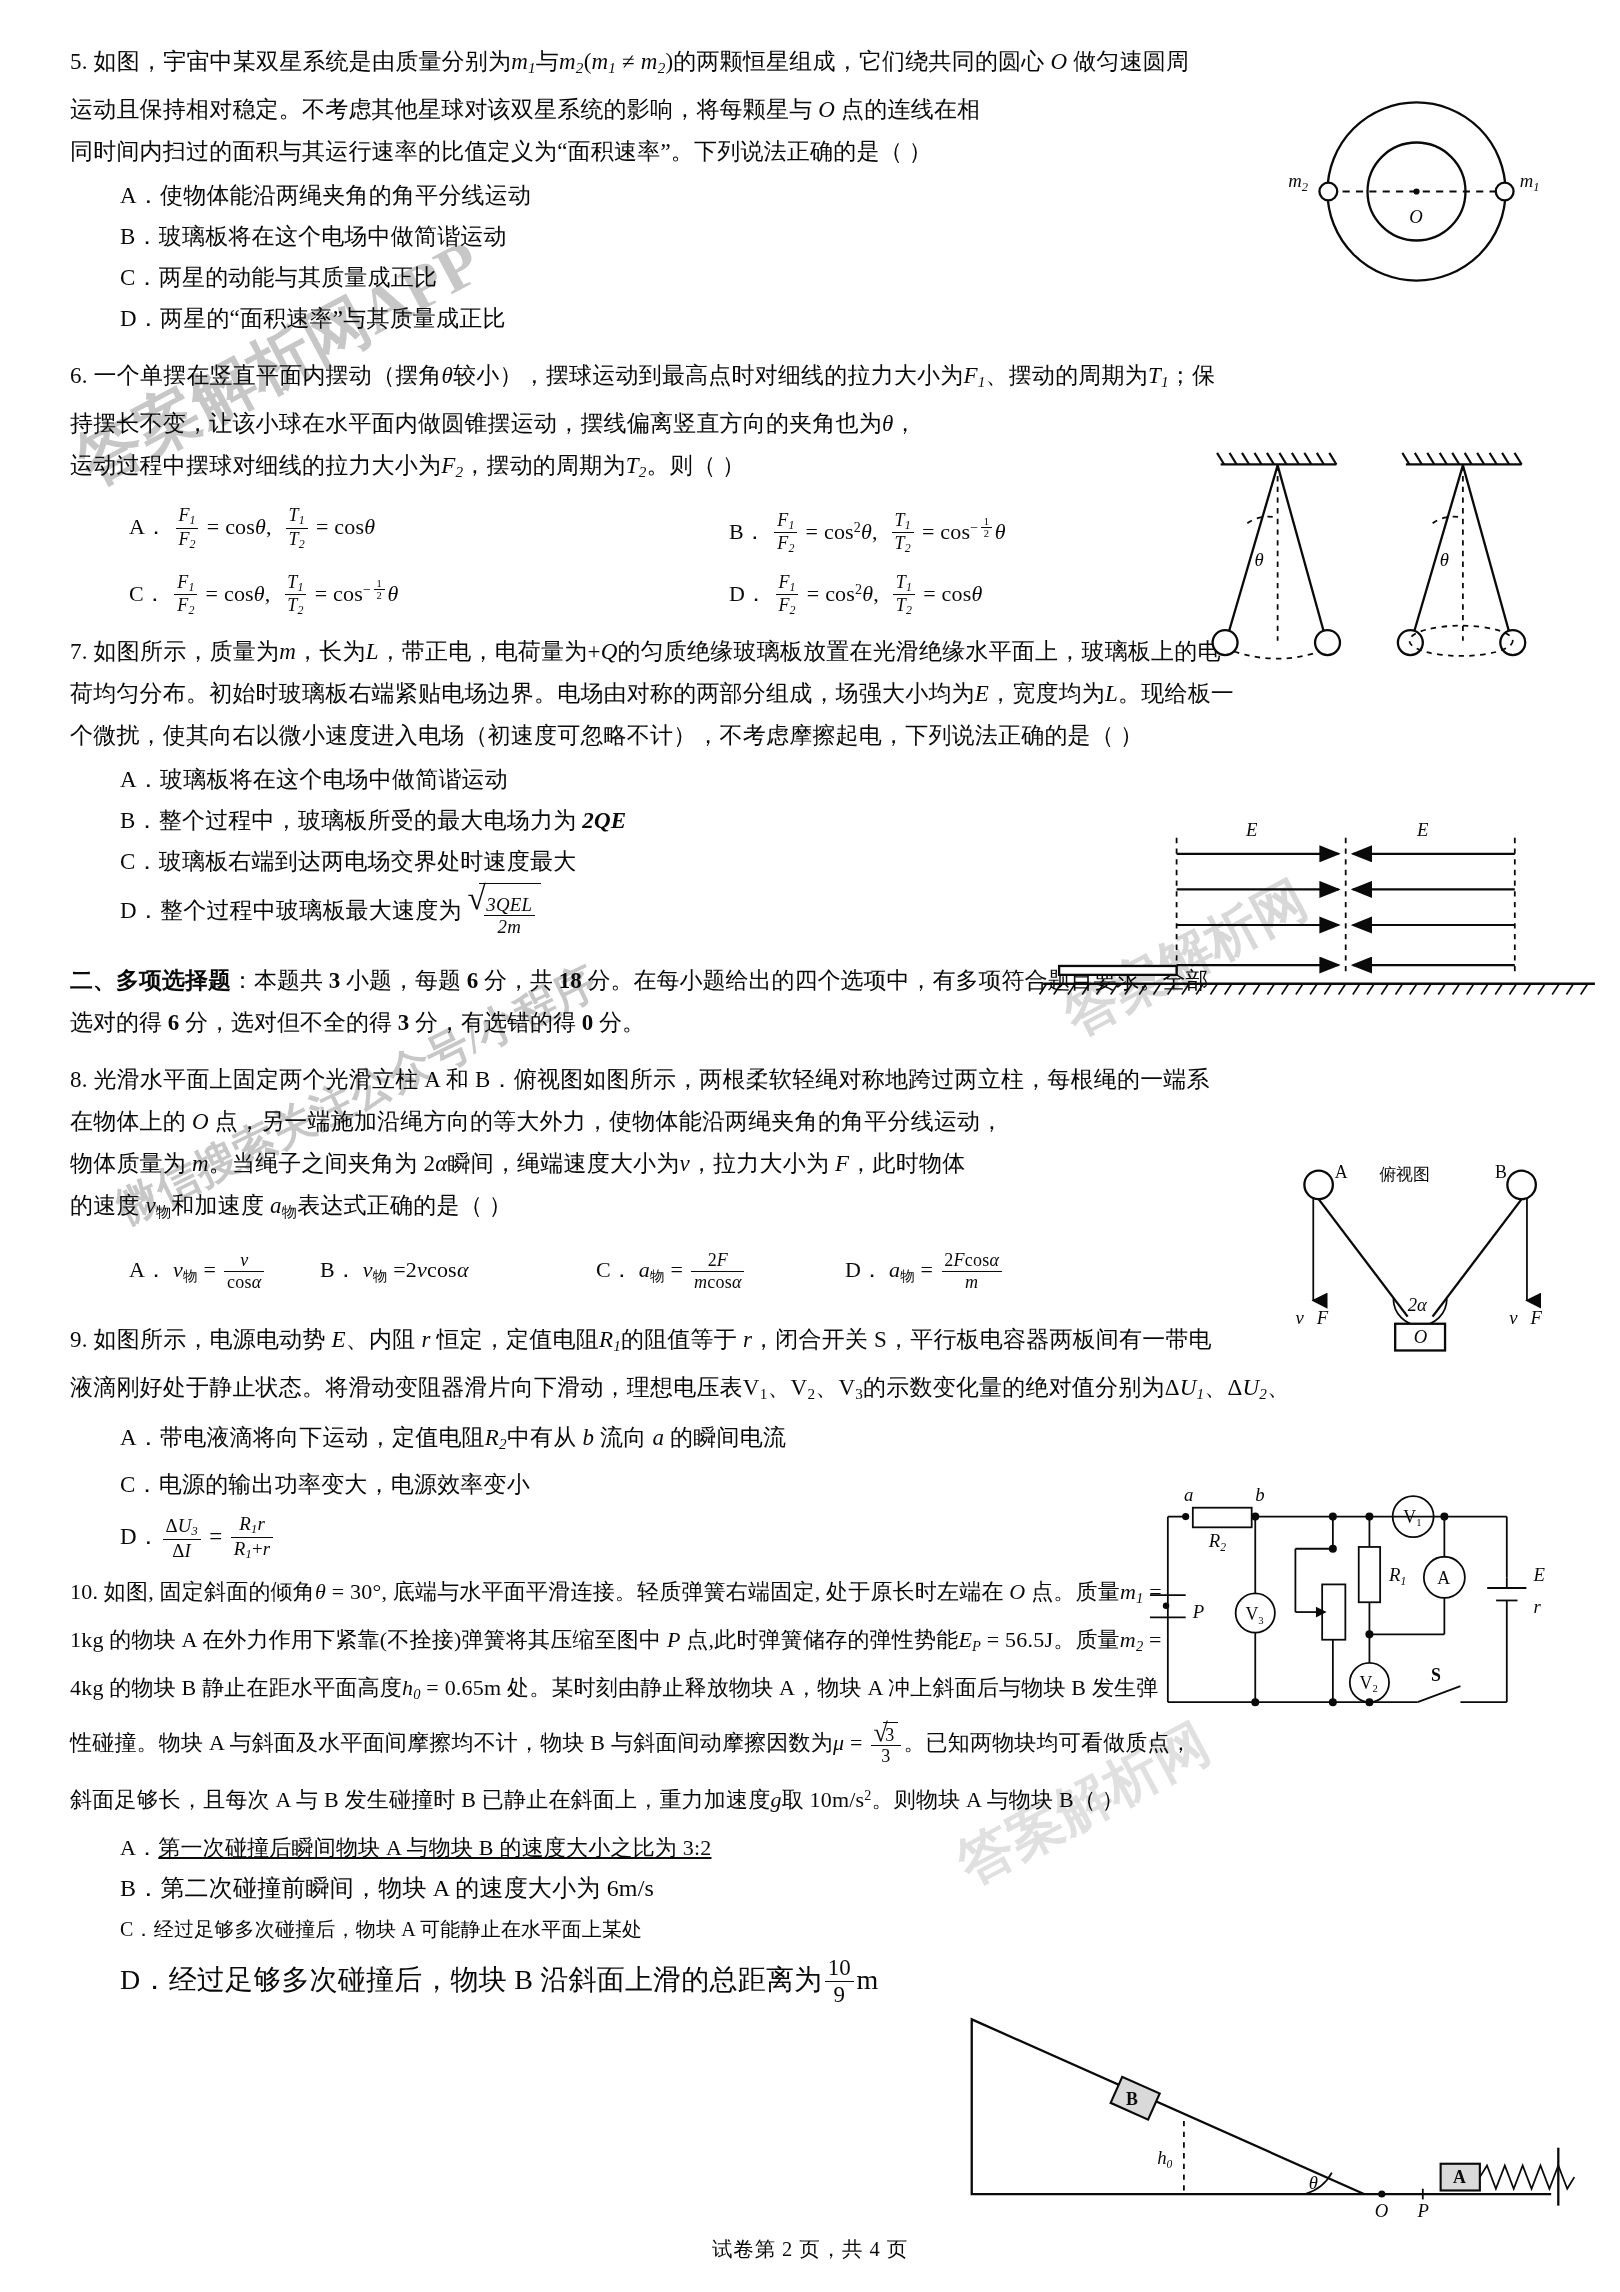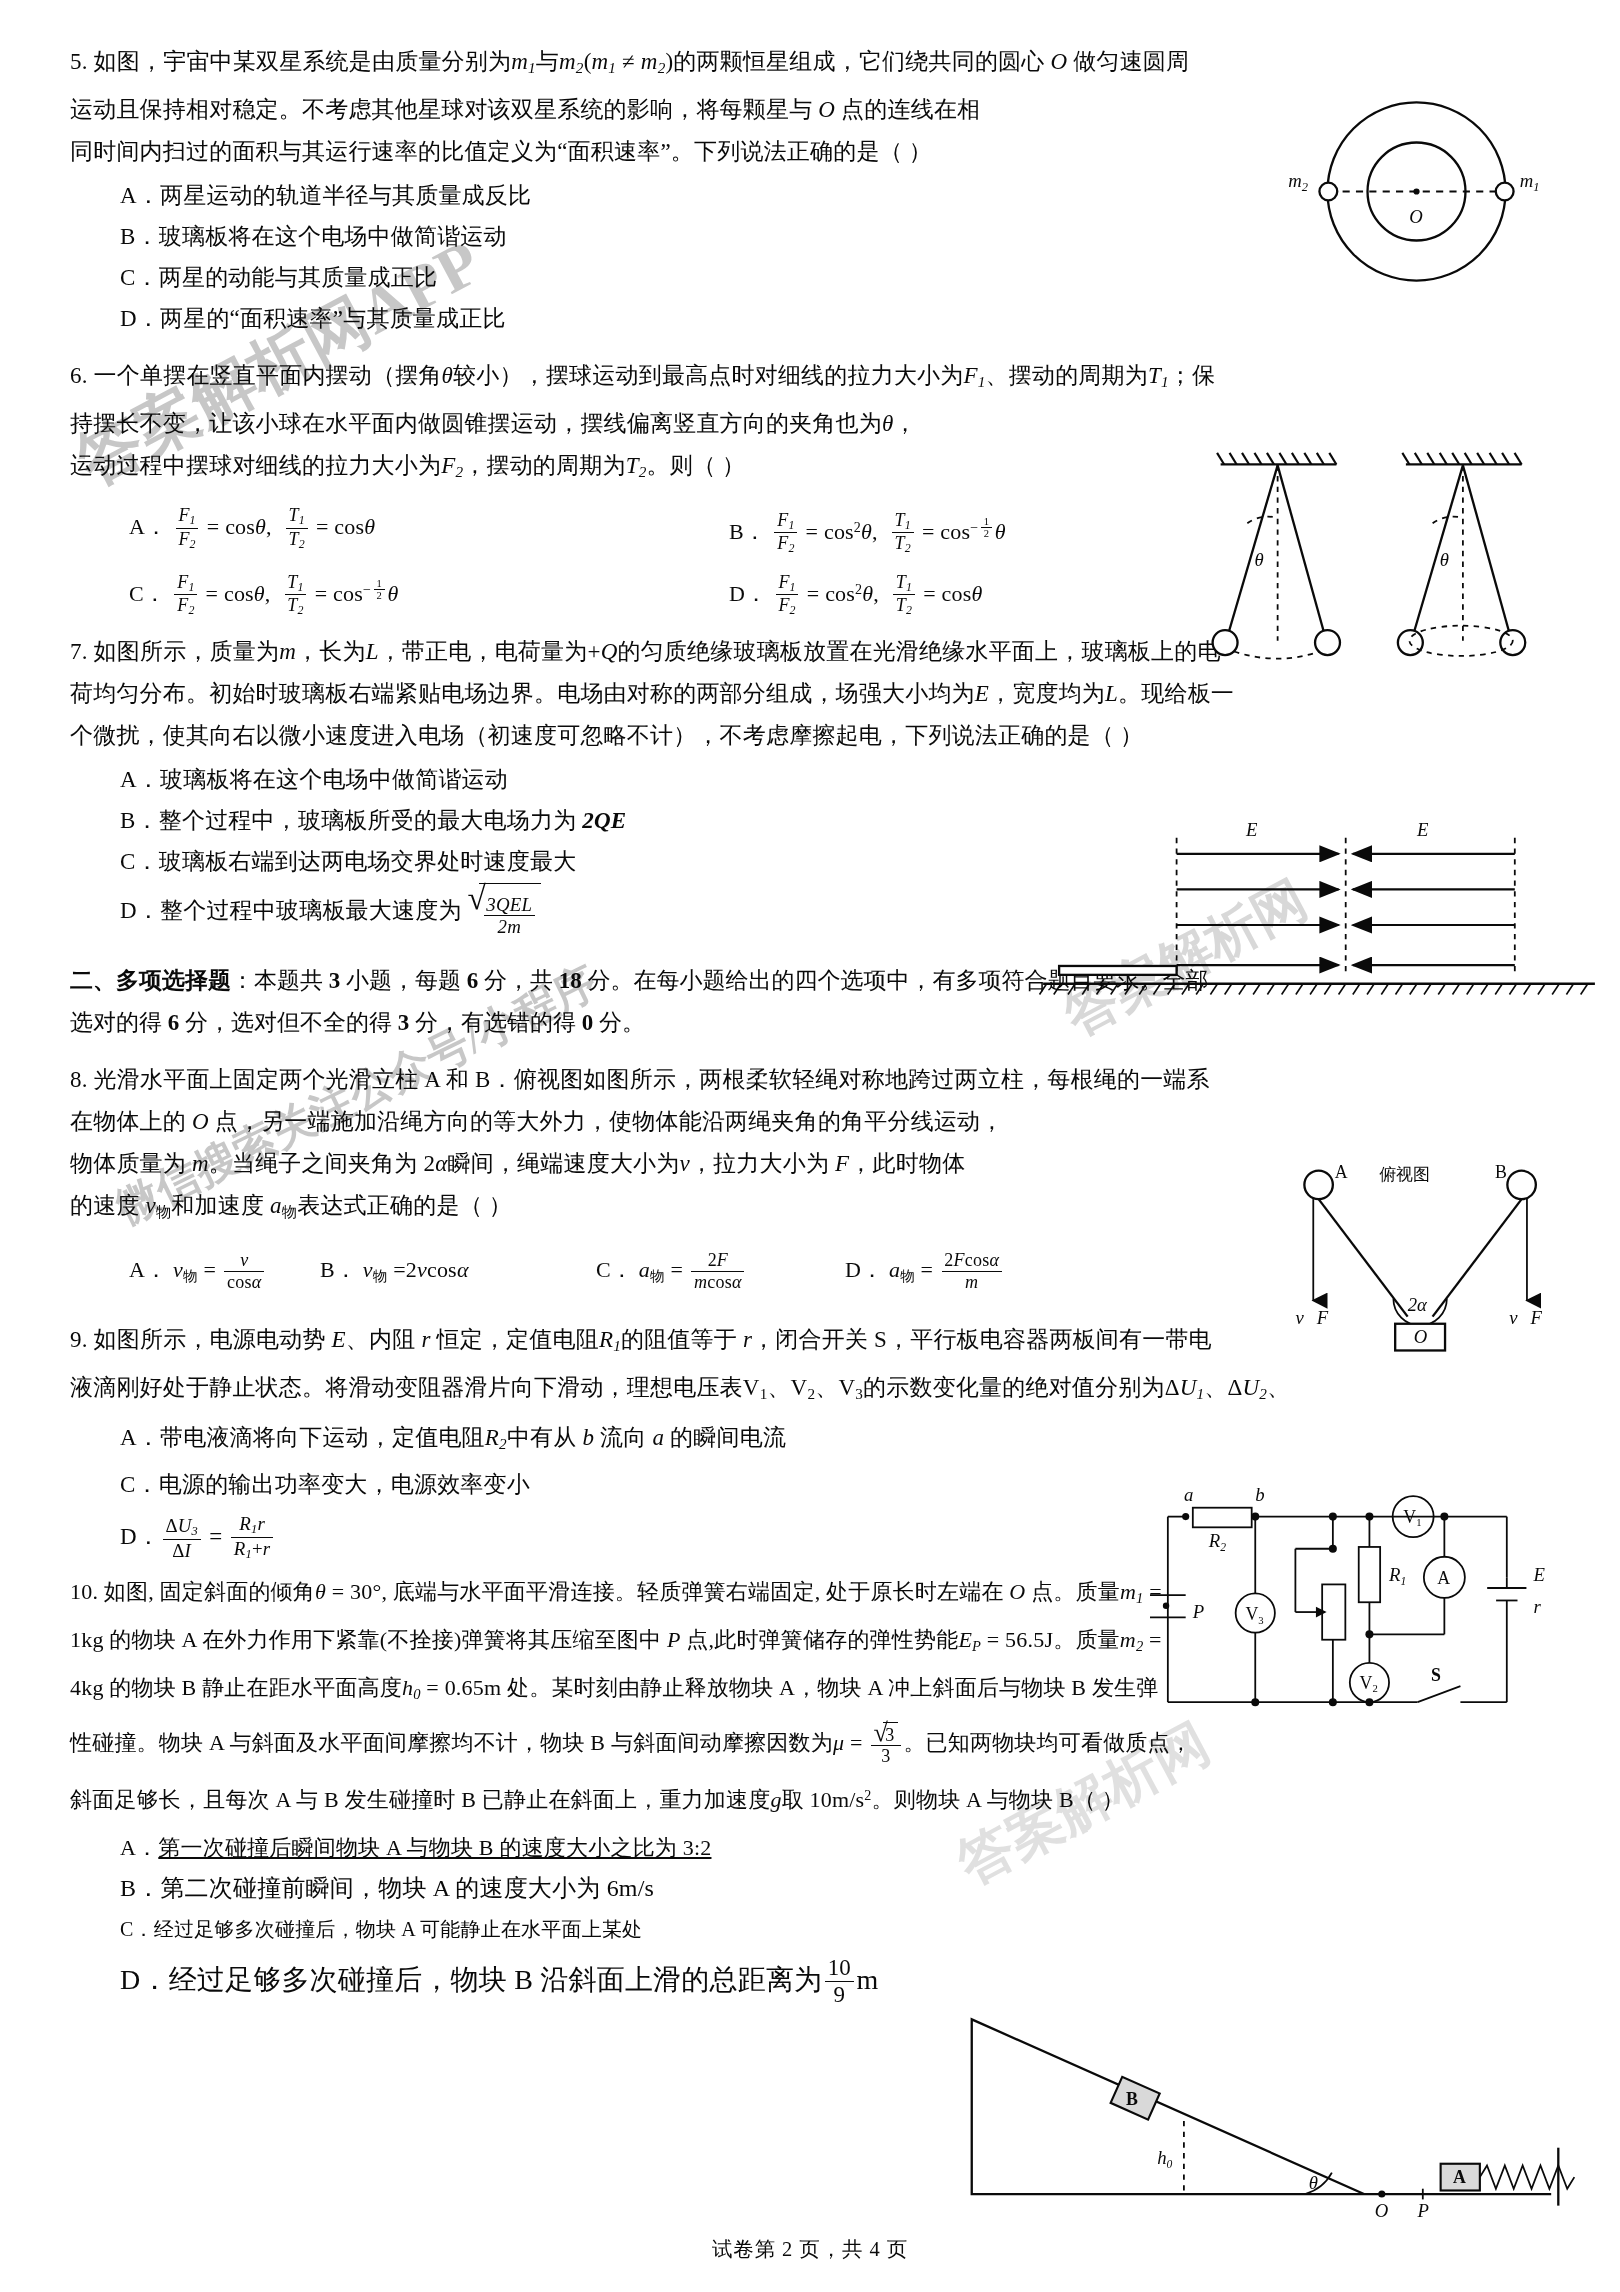--- a/index.html
+++ b/index.html
@@ -67,21 +67,21 @@
       <div class="body" style="width:1158px;">
         <span class="num">5.</span>
         <span>
           如图，宇宙中某双星系统是由质量分别为<span class="it">m</span><sub>1</sub>与<span class="it">m</span><sub>2</sub>(<span class="it">m</span><sub>1</sub> ≠ <span class="it">m</span><sub>2</sub>)的两颗恒星组成，它们绕共同的圆心 <span class="it">O</span> 做匀速圆周
         </span>
       </div>
       <div class="body" style="width:1052px;">运动且保持相对稳定。不考虑其他星球对该双星系统的影响，将每颗星与 <span class="it">O</span> 点的连线在相</div>
       <div class="body" style="width:1052px;">同时间内扫过的面积与其运行速率的比值定义为“面积速率”。下列说法正确的是（     ）</div>
 
       <div class="opts">
-        <div class="opt"><span class="lbl">A．</span><span>两星运动的轨道半径与其质量成反比</span></div>
+        <div class="opt"><span class="lbl">A．</span><span>使物体能沿两绳夹角的角平分线运动</span></div>
         <div class="opt"><span class="lbl">B．</span><span>玻璃板将在这个电场中做简谐运动</span></div>
         <div class="opt"><span class="lbl">C．</span><span>两星的动能与其质量成正比</span></div>
         <div class="opt"><span class="lbl">D．</span><span>两星的“面积速率”与其质量成正比</span></div>
       </div>
     </div>
 
     <div class="q" style="margin-top:16px;">
       <div class="body" style="width:1444px;">
         <span class="num">6.</span>
         <span>

